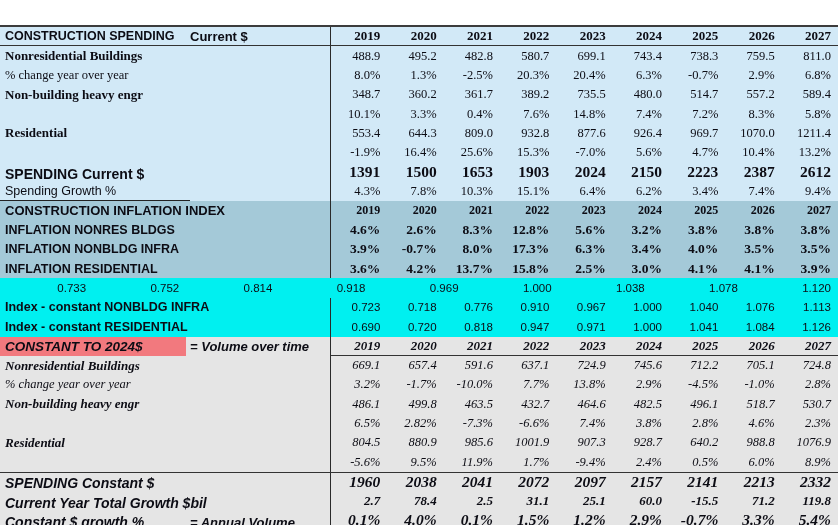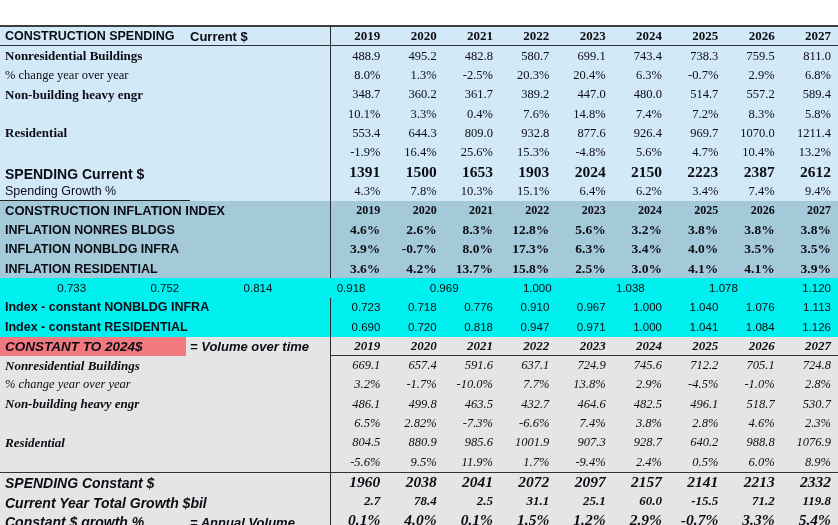--- a/index.html
+++ b/index.html
@@ -107,21 +107,21 @@
       </div>
       <div class="row">
         <div class="lbl c-serif-bold">
           <span>Non-building heavy engr</span>
         </div>
         <div class="vals">
           <div class="v num">348.7</div>
           <div class="v num">360.2</div>
           <div class="v num">361.7</div>
           <div class="v num">389.2</div>
-          <div class="v num">447.0</div>
+          <div class="v num">735.5</div>
           <div class="v num">480.0</div>
           <div class="v num">514.7</div>
           <div class="v num">557.2</div>
           <div class="v num">589.4</div>
         </div>
       </div>
       <div class="row">
         <div class="lbl c-serif">
           <span></span>
         </div>
@@ -155,21 +155,21 @@
       </div>
       <div class="row">
         <div class="lbl c-serif">
           <span></span>
         </div>
         <div class="vals">
           <div class="v num">-1.9%</div>
           <div class="v num">16.4%</div>
           <div class="v num">25.6%</div>
           <div class="v num">15.3%</div>
-          <div class="v num">-4.8%</div>
+          <div class="v num">-7.0%</div>
           <div class="v num">5.6%</div>
           <div class="v num">4.7%</div>
           <div class="v num">10.4%</div>
           <div class="v num">13.2%</div>
         </div>
       </div>
       <div class="row">
         <div class="lbl c-sans-bold-lg">
           <span>SPENDING Current $</span>
         </div>

